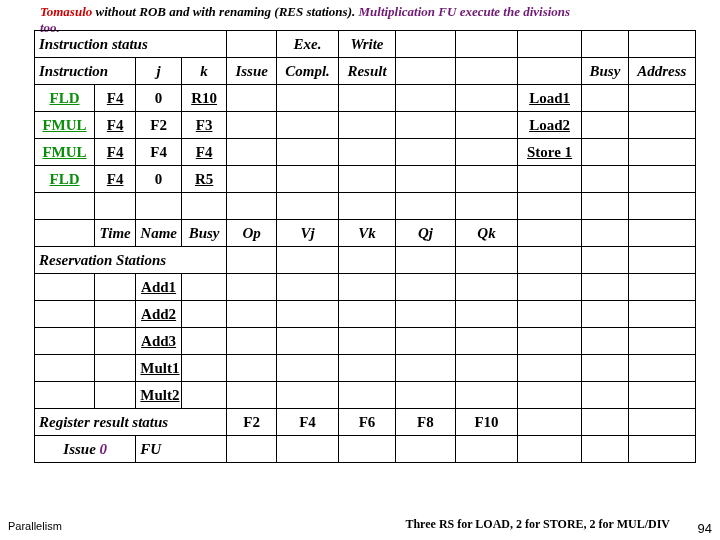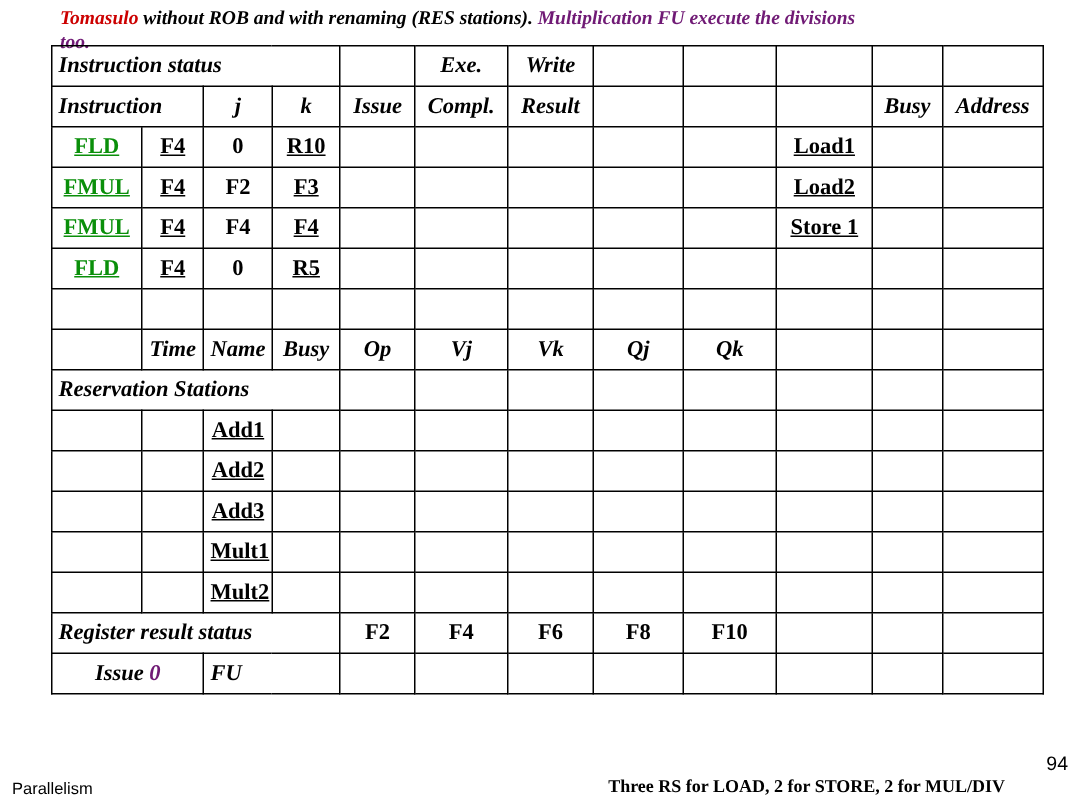--- a/index.html
+++ b/index.html
@@ -82,21 +82,21 @@
     position: absolute;
     right: 50px;
     bottom: 8px;
     font-family: "Times New Roman", serif;
     font-size: 12px;
     font-weight: bold;
   }
   .footer-right {
     position: absolute;
     right: 8px;
-    bottom: 24px;
+    bottom: 4px;
     font-family: Arial, sans-serif;
     font-size: 13px;
   }
 </style>
 </head>
 <body>
 <div class="page">
 
   <div class="title-area">
     <span class="t-red">Tomasulo</span><span> without ROB and with renaming (RES stations).</span><span class="t-blue"> Multiplication FU execute the divisions </span><br>

